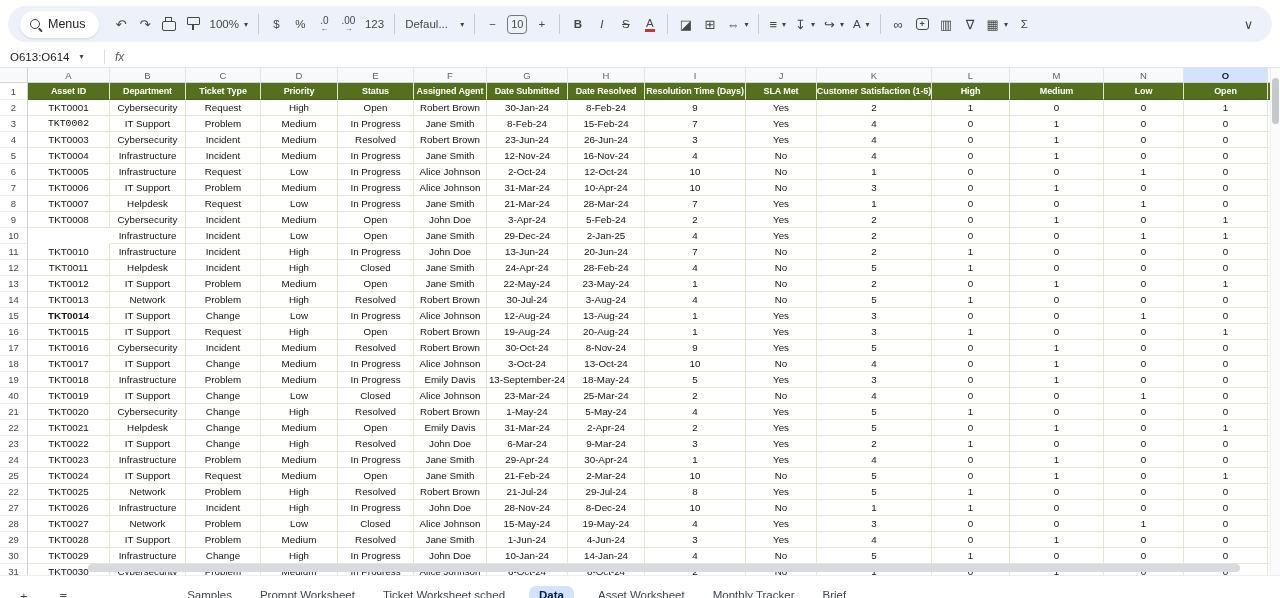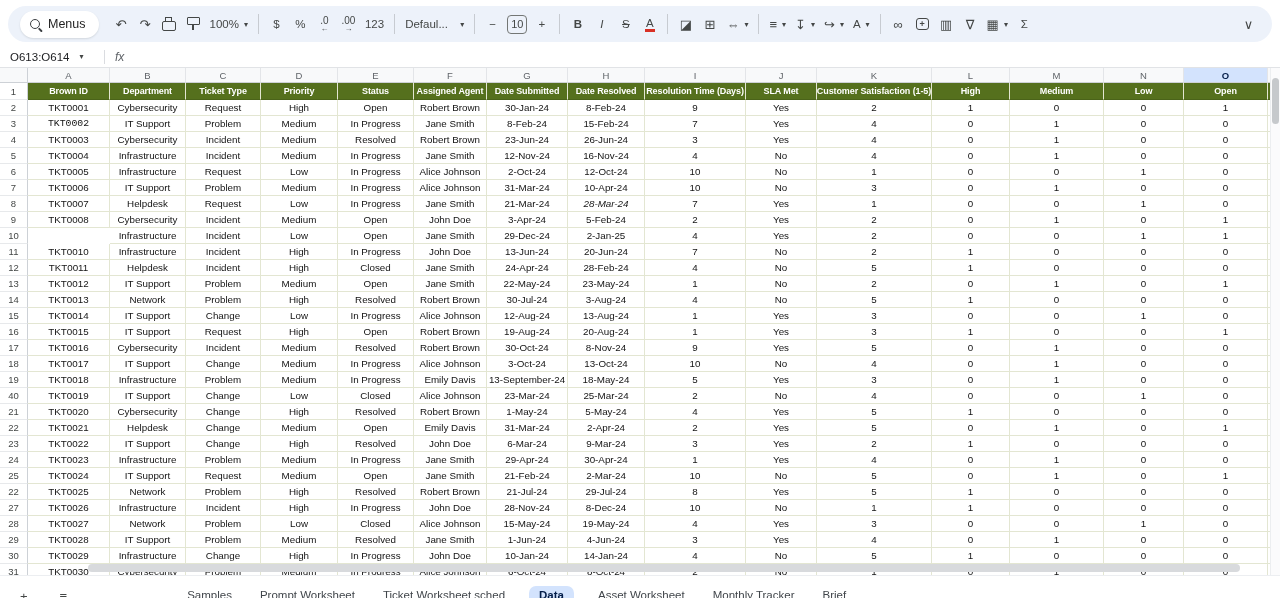--- a/index.html
+++ b/index.html
@@ -236,21 +236,21 @@
         <div class="colh" style="width: 115px;">K</div>
         <div class="colh" style="width: 78px;">L</div>
         <div class="colh" style="width: 94px;">M</div>
         <div class="colh" style="width: 80px;">N</div>
         <div class="colh sel" style="width: 84px;">O</div>
         <div class="colh fillcol"></div>
       </div>
     <div id="rows">
         <div class="row hrow">
           <div class="rownum">1</div>
-          <div class="cell hcell" style="width: 82px;">Brown ID</div>
+          <div class="cell hcell" style="width: 82px;">Asset ID</div>
           <div class="cell hcell" style="width: 76px;">Department</div>
           <div class="cell hcell" style="width: 75px;">Ticket Type</div>
           <div class="cell hcell" style="width: 77px;">Priority</div>
           <div class="cell hcell" style="width: 76px;">Status</div>
           <div class="cell hcell" style="width: 73px;">Assigned Agent</div>
           <div class="cell hcell" style="width: 81px;">Date Submitted</div>
           <div class="cell hcell" style="width: 77px;">Date Resolved</div>
           <div class="cell hcell" style="width: 101px;">Resolution Time (Days)</div>
           <div class="cell hcell" style="width: 71px;">SLA Met</div>
           <div class="cell hcell" style="width: 115px;">Customer Satisfaction (1-5)</div>
@@ -376,21 +376,21 @@
         </div>
         <div class="row">
           <div class="rownum">8</div>
           <div class="cell" style="width: 82px;">TKT0007</div>
           <div class="cell" style="width: 76px;">Helpdesk</div>
           <div class="cell" style="width: 75px;">Request</div>
           <div class="cell" style="width: 77px;">Low</div>
           <div class="cell" style="width: 76px;">In Progress</div>
           <div class="cell" style="width: 73px;">Jane Smith</div>
           <div class="cell" style="width: 81px;">21-Mar-24</div>
-          <div class="cell" style="width: 77px; font-style: italic;">28-Mar-24</div>
+          <div class="cell" style="width: 77px;">28-Mar-24</div>
           <div class="cell" style="width: 101px;">7</div>
           <div class="cell" style="width: 71px;">Yes</div>
           <div class="cell" style="width: 115px;">1</div>
           <div class="cell" style="width: 78px;">0</div>
           <div class="cell" style="width: 94px;">0</div>
           <div class="cell" style="width: 80px;">1</div>
           <div class="cell" style="width: 84px;">0</div>
           <div class="cell fillcol"></div>
         </div>
         <div class="row">
@@ -502,21 +502,21 @@
           <div class="cell" style="width: 71px;">No</div>
           <div class="cell" style="width: 115px;">5</div>
           <div class="cell" style="width: 78px;">1</div>
           <div class="cell" style="width: 94px;">0</div>
           <div class="cell" style="width: 80px;">0</div>
           <div class="cell" style="width: 84px;">0</div>
           <div class="cell fillcol"></div>
         </div>
         <div class="row">
           <div class="rownum">15</div>
-          <div class="cell" style="width: 82px;">TKT0014</div>
+          <div class="cell" style="width: 82px; font-weight: bold;">TKT0014</div>
           <div class="cell" style="width: 76px;">IT Support</div>
           <div class="cell" style="width: 75px;">Change</div>
           <div class="cell" style="width: 77px;">Low</div>
           <div class="cell" style="width: 76px;">In Progress</div>
           <div class="cell" style="width: 73px;">Alice Johnson</div>
           <div class="cell" style="width: 81px;">12-Aug-24</div>
           <div class="cell" style="width: 77px;">13-Aug-24</div>
           <div class="cell" style="width: 101px;">1</div>
           <div class="cell" style="width: 71px;">Yes</div>
           <div class="cell" style="width: 115px;">3</div>

